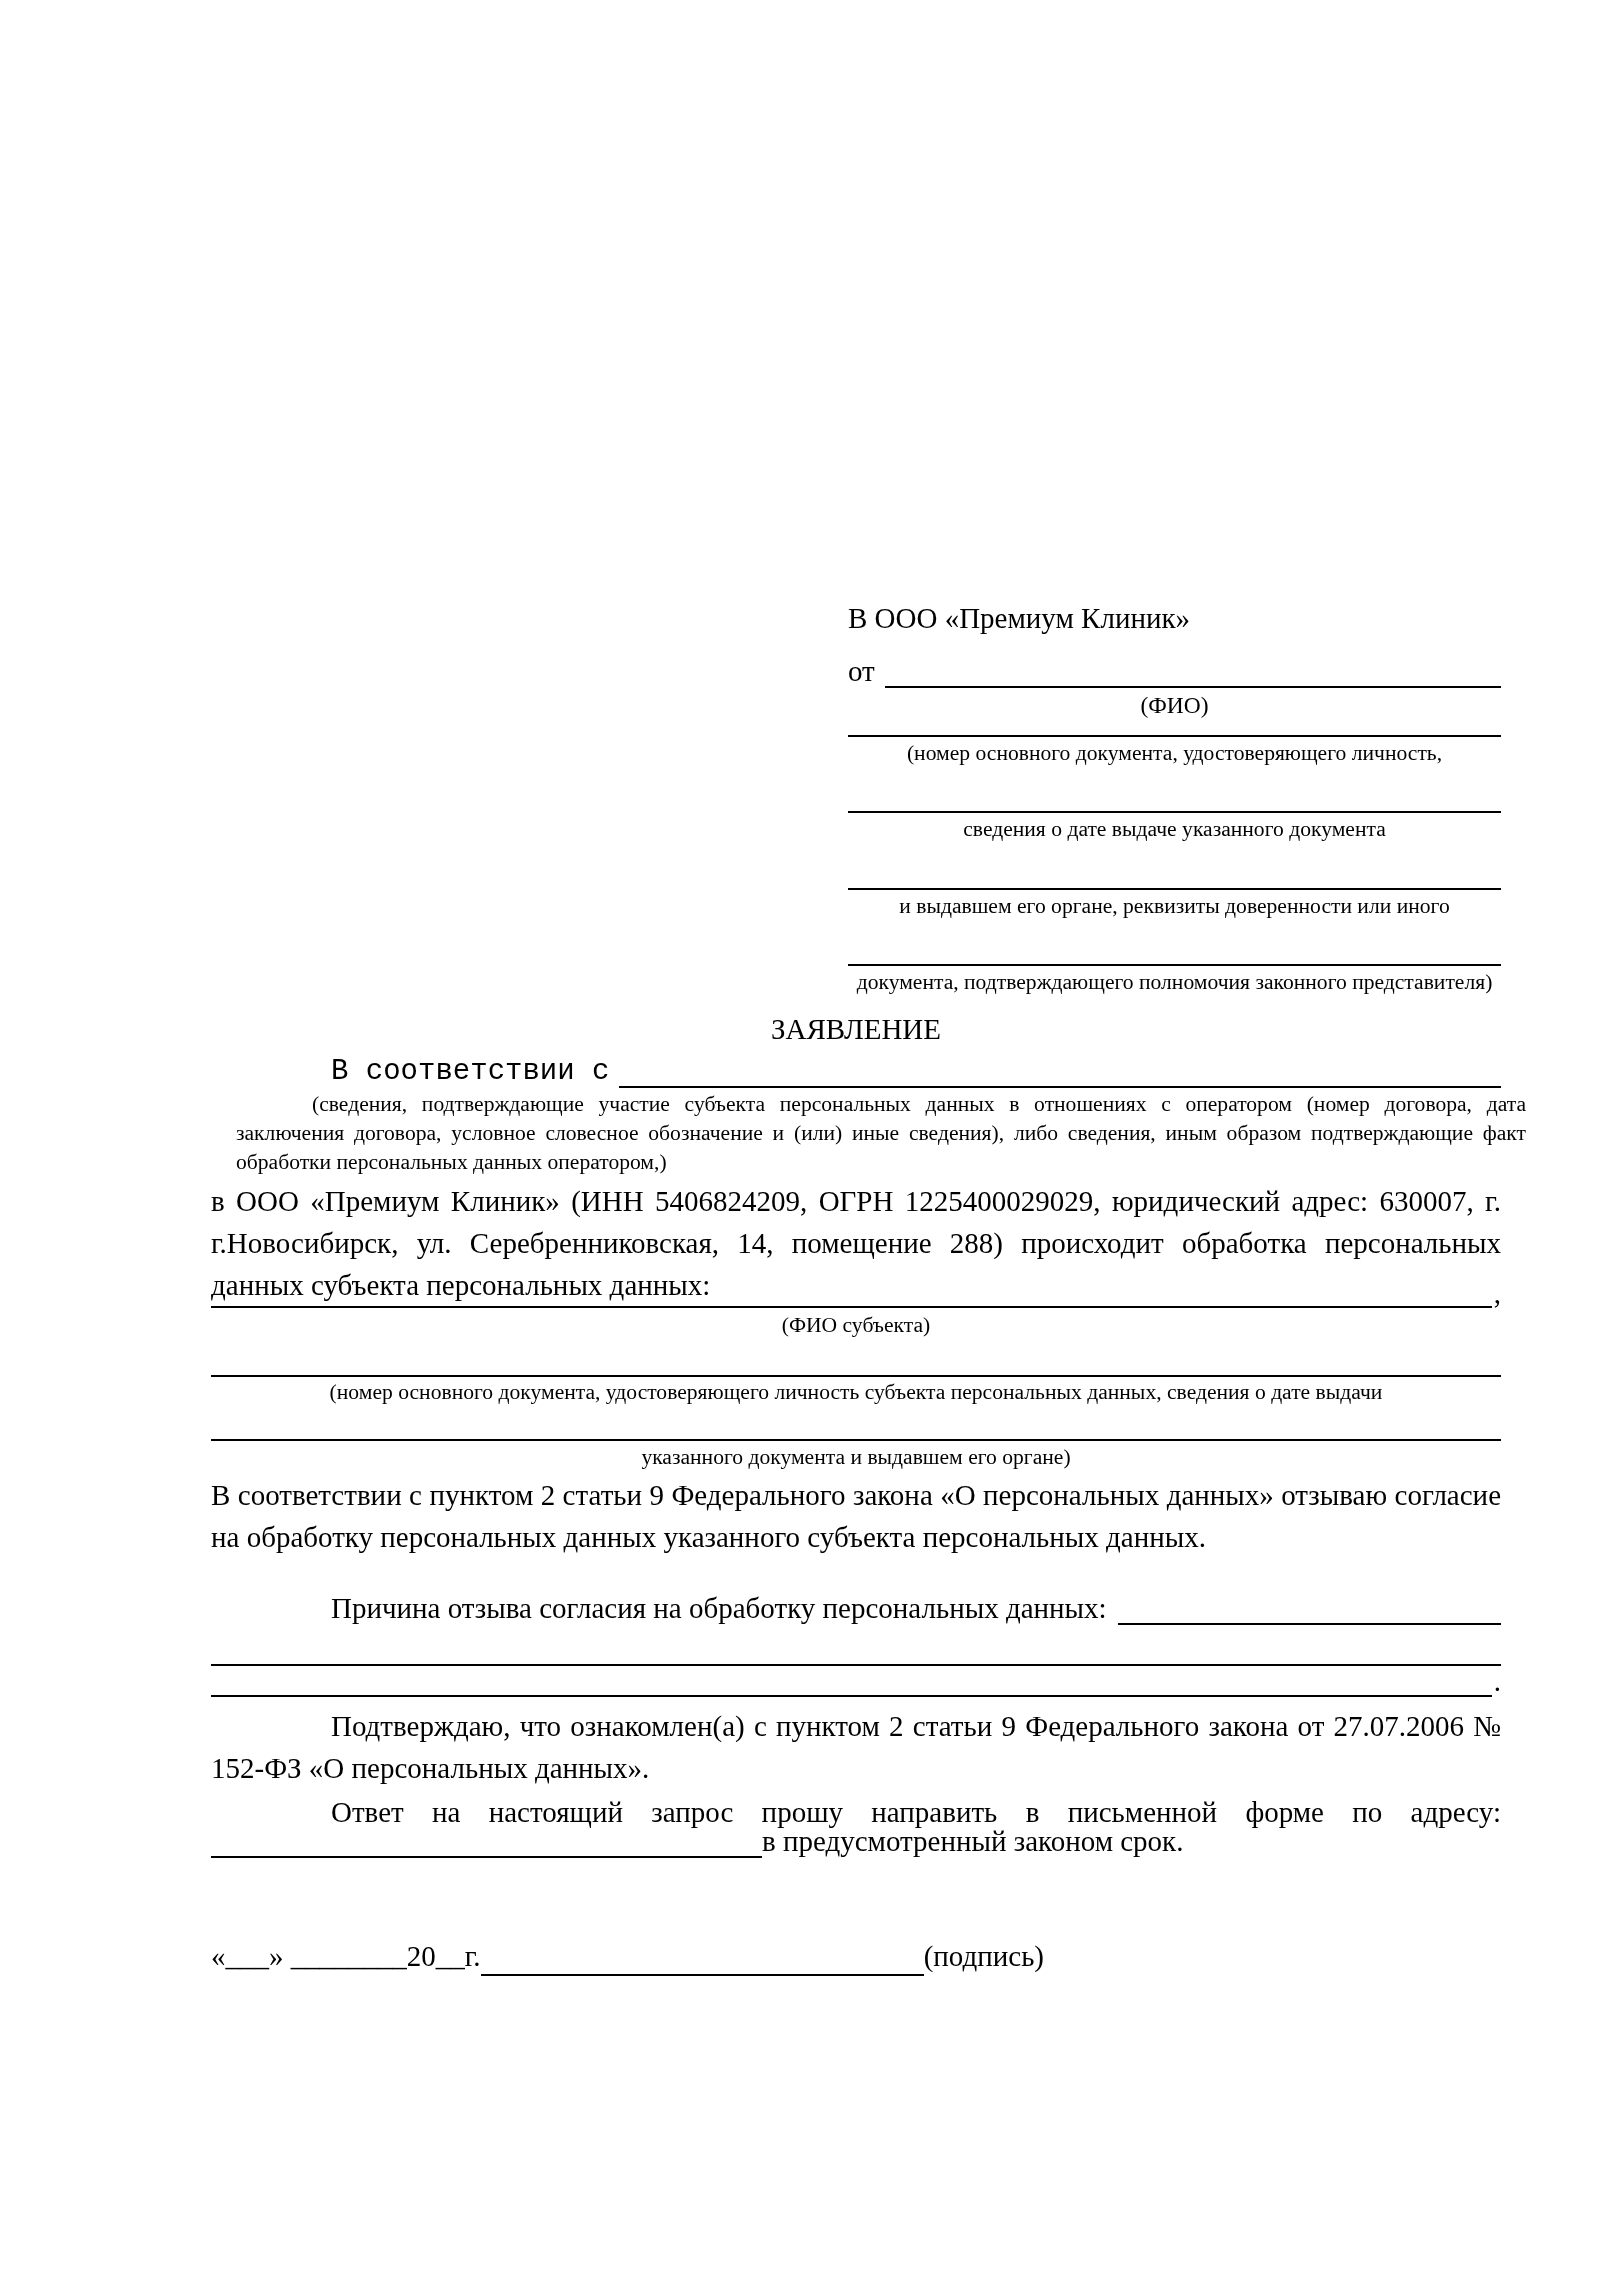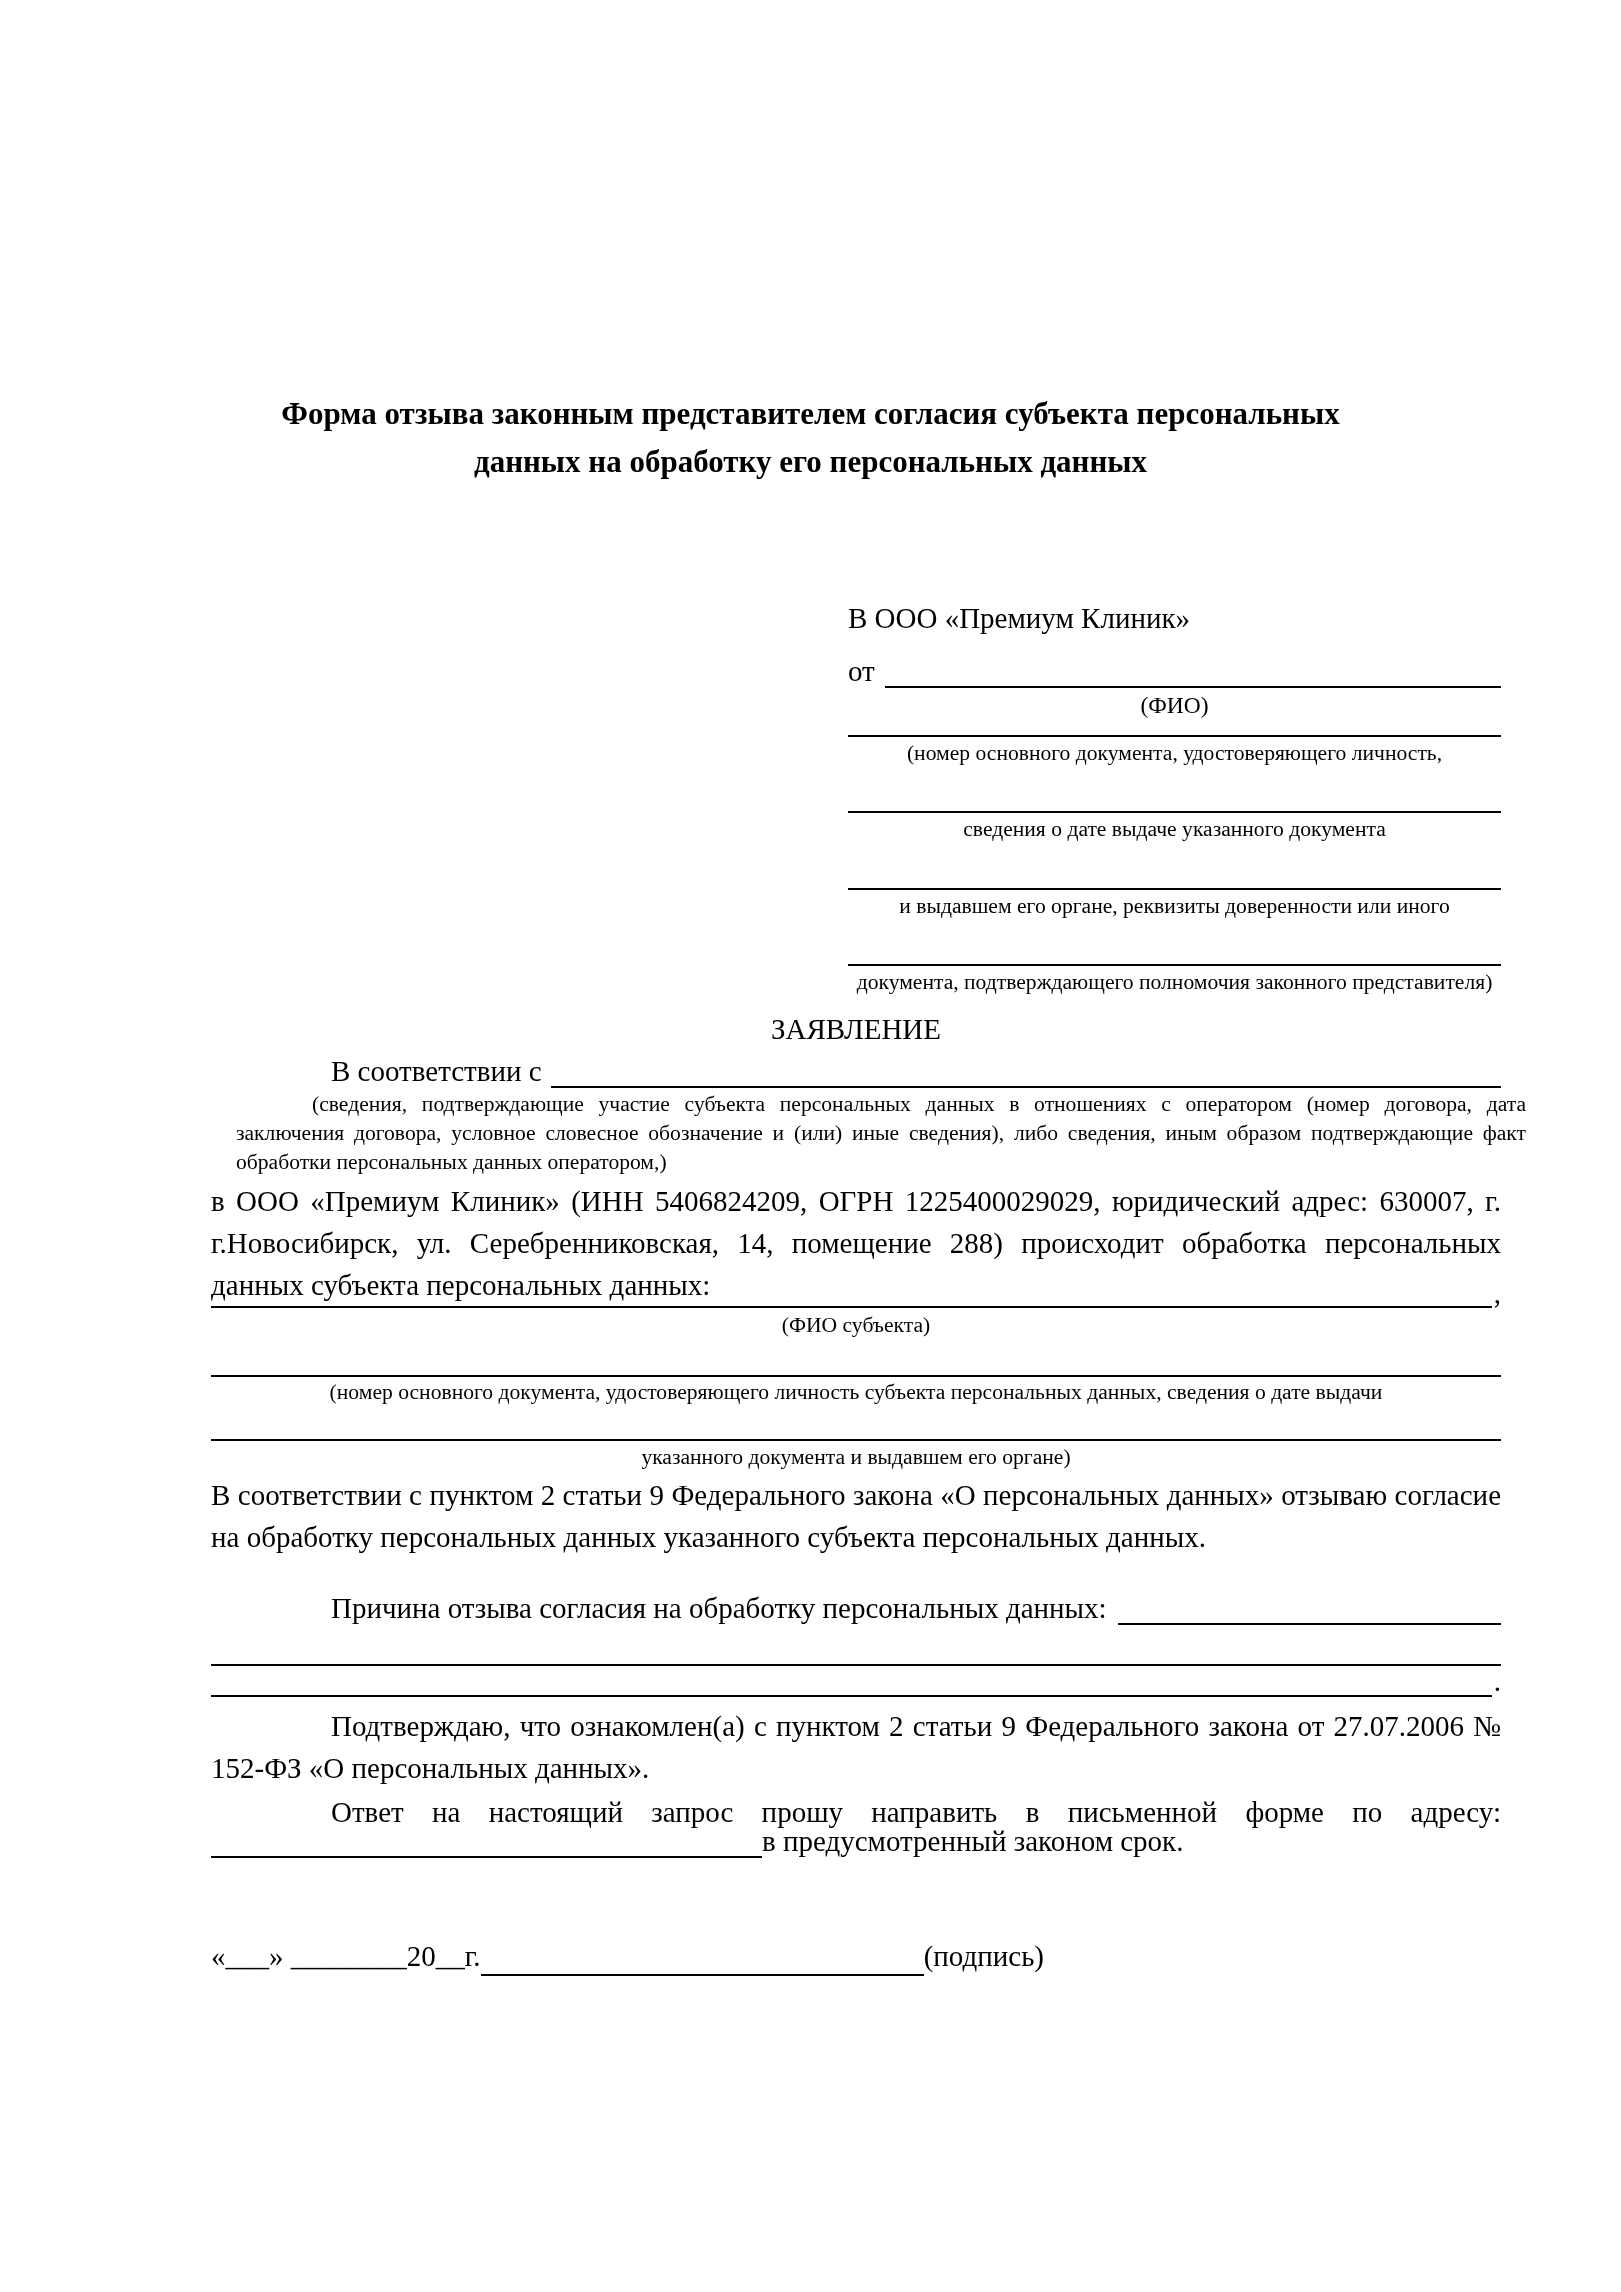--- a/index.html
+++ b/index.html
@@ -23,21 +23,21 @@
   .fill{flex:1 1 auto;border-bottom:2px solid #000;}
   .fill3{flex:1 1 auto;border-bottom:2.9px solid #000;}
   .cap{font-size:21.6px;line-height:25.5px;text-align:center;padding-top:3.9px;}
   .cap-fio{font-size:23.5px;line-height:27.4px;}
   .ruled{border-bottom:2px solid #000;}
   .ruled-first{height:15.7px;}
   .ruled-std{height:45px;}
   
   .zg{position:absolute;left:211px;width:1290px;top:1012px;text-align:center;font-size:29px;line-height:35px;}
   .b{position:absolute;left:211px;width:1290px;font-size:29px;}
-  #accord{top:1051px;height:37px;display:flex;align-items:flex-end;}
+  #accord{top:1051px;height:37px;display:flex;align-items:flex-end;font-family:Liberation Mono, monospace;}
   #accord .ind{width:120px;flex:0 0 auto;}
   #accord .lbl{padding-right:9.8px;white-space:nowrap;}
   #smallprint{top:1090px;font-size:21.6px;line-height:29px;text-align:justify;text-indent:76px;margin-left:25px;}
   #oppara{top:1180px;line-height:42px;text-align:justify;}
   #subjline{top:1282px;height:25.5px;display:flex;align-items:flex-end;}
   #subjline .suffix{padding-left:2px;line-height:29px;}
   #subjcap{top:1313px;font-size:21.6px;line-height:25.5px;text-align:center;}
   #docline2{top:1349px;height:25.5px;border-bottom:2.9px solid #000;}
   #doccap1{top:1380px;font-size:21.6px;line-height:25.5px;text-align:center;}
   #docline3{top:1413px;height:25.5px;border-bottom:2.9px solid #000;}
@@ -60,21 +60,20 @@
   #footer .sig{display:flex;align-items:flex-end;}
   #footer .sigline{width:443px;height:35px;border-bottom:2.9px solid #000;}
   #footer .sigcap{white-space:nowrap;line-height:39px;}
 </style>
 </head>
 <body>
 
 <div class="page">
 
 
-  <div class="title">Форма отзыва законным представителем согласия субъекта персональных данных на обработку его персональных данных</div>
 
   <div class="addr">
     <div class="addr-to">В ООО «Премиум Клиник»</div>
     <div class="row addr-from">
       <span class="lbl">от</span>
       <span class="fill"></span>
     </div>
     <div class="cap cap-fio">(ФИО)</div>
 
     <div class="ruled ruled-first"></div>

